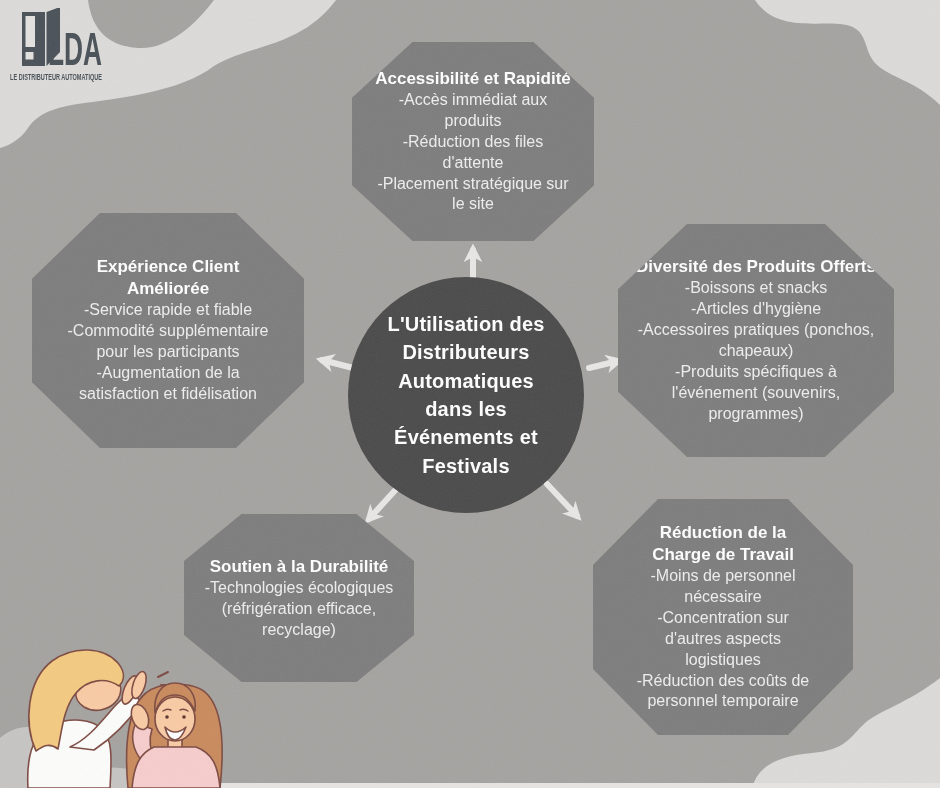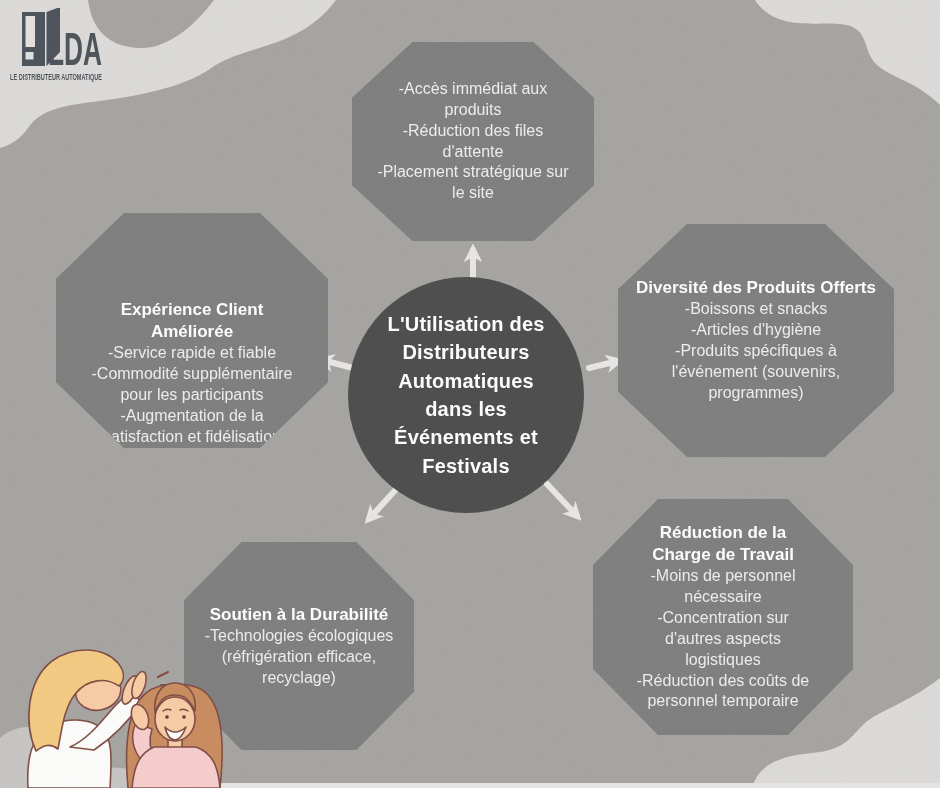--- a/index.html
+++ b/index.html
@@ -9,23 +9,23 @@
     font-family:"Liberation Sans",sans-serif;
   }
   .layer{position:absolute;left:0;top:0;pointer-events:none;}
   
   .octagon{
     position:absolute;display:flex;flex-direction:column;justify-content:center;align-items:center;
     text-align:center;background:#7e7d7d;color:#efeeee;
     clip-path:polygon(25% 0,75% 0,100% 28%,100% 72%,75% 100%,25% 100%,0 72%,0 28%);
   }
   .oct-top   {left:352px;top:42px; width:242px;height:199px;--tw:205px;}
-  .oct-left  {left:56px; top:213px;width:272px;height:235px;justify-content:flex-end;--tw:225px;}
+  .oct-left  {left:32px; top:213px;width:272px;height:235px;--tw:225px;}
   .oct-right {left:618px;top:224px;width:276px;height:233px;--tw:245px;}
-  .oct-bl    {left:184px;top:542px;width:230px;height:208px;--tw:215px;}
+  .oct-bl    {left:184px;top:514px;width:230px;height:168px;--tw:215px;}
   .oct-br    {left:557px;top:499px;width:260px;height:236px;margin-left:36px;--tw:178px;}
   .node-title{width:var(--tw);font-weight:700;color:#ffffff;font-size:17px;line-height:1.3;}
   .node-items{width:var(--tw);font-size:16px;line-height:1.31;}
   
   .center-circle{
     position:absolute;left:348px;top:277px;width:236px;height:236px;border-radius:50%;
     background:#4b4a4a;display:flex;align-items:center;justify-content:center;text-align:center;
   }
   .center-title{
     width:178px;color:#ffffff;font-weight:700;font-size:20px;line-height:1.42;
@@ -59,20 +59,21 @@
     <g stroke="#e8e7e5" stroke-width="6" stroke-linecap="round" fill="none">
       <line x1="473" y1="281" x2="473" y2="250" marker-end="url(#ah)"></line>
       <line x1="357" y1="369" x2="322" y2="360" marker-end="url(#ah)"></line>
       <line x1="589" y1="368" x2="618" y2="361" marker-end="url(#ah)"></line>
       <line x1="399" y1="486" x2="369" y2="519" marker-end="url(#ah)"></line>
       <line x1="547" y1="484" x2="577" y2="516" marker-end="url(#ah)"></line>
     </g>
   </svg>
 
   <div class="octagon oct-top">
+    <div class="node-title">Accessibilité et Rapidité</div>
     <div class="node-items">
         <div>-Accès immédiat aux produits</div>
         <div>-Réduction des files d'attente</div>
         <div>-Placement stratégique sur le site</div>
       </div>
   </div>
 
   <div class="octagon oct-left">
     <div class="node-title">Expérience Client Améliorée</div>
     <div class="node-items">
@@ -80,20 +81,21 @@
         <div>-Commodité supplémentaire pour les participants</div>
         <div>-Augmentation de la satisfaction et fidélisation</div>
       </div>
   </div>
 
   <div class="octagon oct-right">
     <div class="node-title">Diversité des Produits Offerts</div>
     <div class="node-items">
         <div>-Boissons et snacks</div>
         <div>-Articles d'hygiène</div>
+        <div>-Accessoires pratiques (ponchos, chapeaux)</div>
         <div>-Produits spécifiques à l'événement (souvenirs, programmes)</div>
       </div>
   </div>
 
   <div class="octagon oct-bl">
     <div class="node-title">Soutien à la Durabilité</div>
     <div class="node-items">
         <div>-Technologies écologiques (réfrigération efficace, recyclage)</div>
       </div>
   </div>

